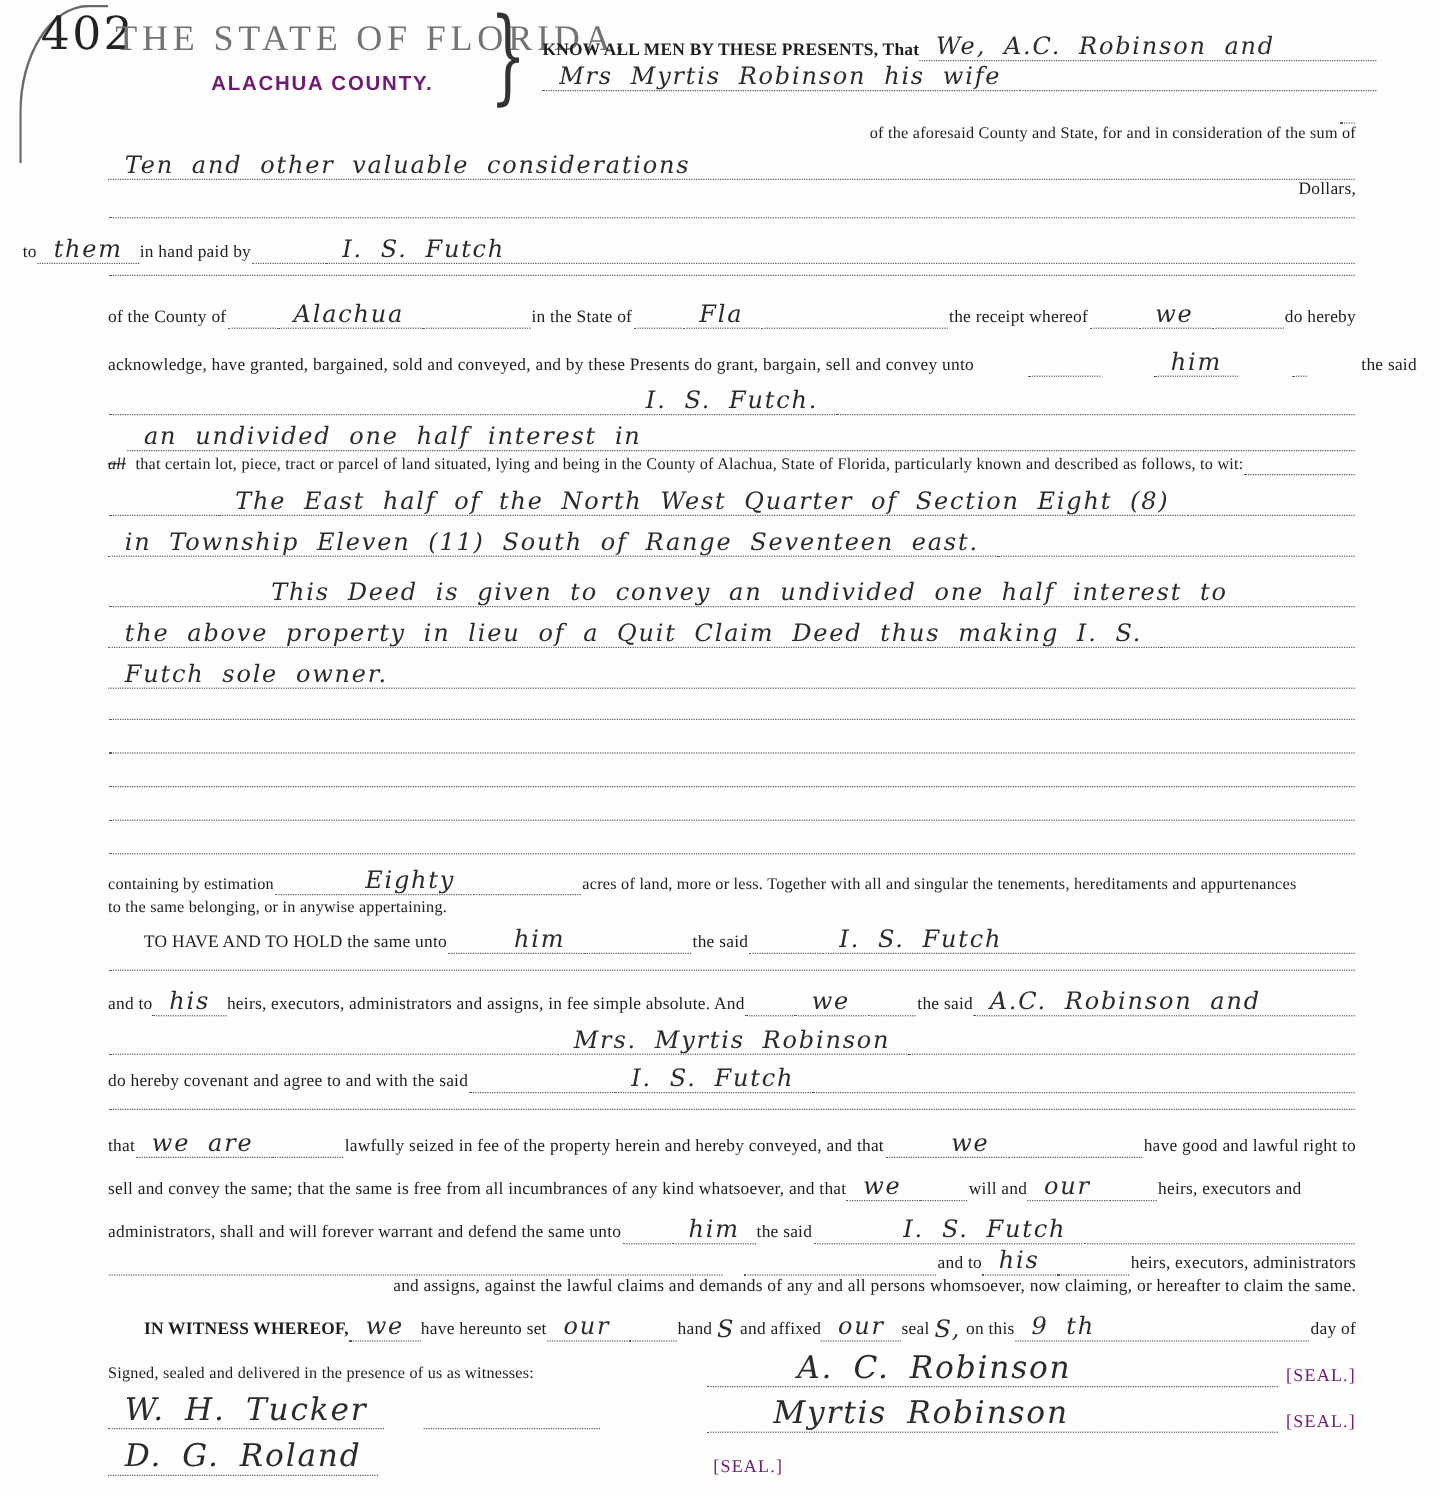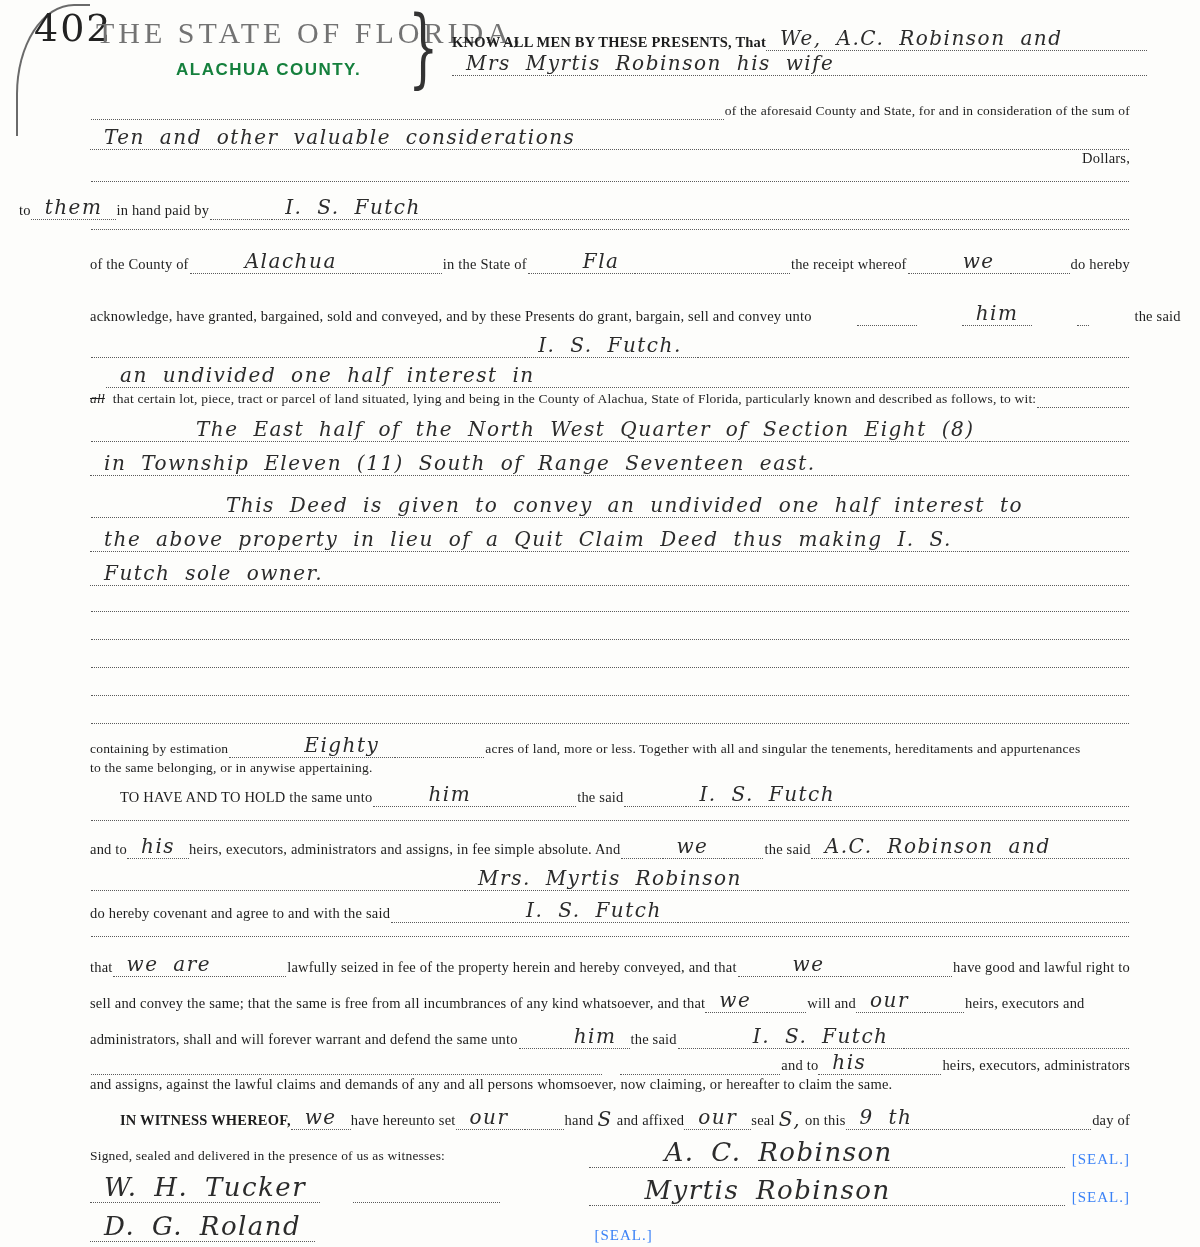--- a/index.html
+++ b/index.html
@@ -17,21 +17,21 @@
   .page-number{
     position:absolute;left:34px;top:6px;font-size:38px;letter-spacing:2px;
     font-family:"DejaVu Serif", serif;color:#222;
   }
   .state-title{
     position:absolute;left:96px;top:16px;font-size:30px;letter-spacing:4px;
     font-family:"Liberation Serif", serif;color:#737373;white-space:nowrap;
   }
   .county-title{
     position:absolute;left:176px;top:60px;font-size:17px;font-weight:bold;
-    letter-spacing:1.5px;font-family:"Liberation Sans", sans-serif;color:#15803d;
+    letter-spacing:1.5px;font-family:"Liberation Sans", sans-serif;color:#701a75;
   }
   .brace{
     position:absolute;left:396px;top:4px;font-size:86px;font-weight:100;line-height:1;
     transform:scaleX(.55);color:#333;font-family:"DejaVu Serif", serif;
   }
   .head-right{position:absolute;left:452px;top:28px;width:696px;}
   .head-row{display:flex;align-items:flex-end;}
   .printed{font-size:14.5px;letter-spacing:.2px;white-space:nowrap;color:#1d1d1d;}
   .printed.bold{font-weight:bold;}
   .printed.sm{font-size:13.5px;}
@@ -44,21 +44,21 @@
   .hw-u{border-bottom:1.5px dotted #5a5a5a;padding:0 14px 1px 14px;}
   .fill{flex:1 1 24px;border-bottom:1.5px dotted #5a5a5a;min-width:12px;margin:0 1px;}
   .fill.w40{flex:0 0 40px;} .fill.w60{flex:0 0 60px;} .fill.w90{flex:0 0 90px;}
   .fill.w120{flex:0 0 120px;} .fill.w160{flex:0 0 160px;}
   .content{position:absolute;top:96px;left:0;width:1200px;}
   .row{display:flex;align-items:flex-end;padding:0 70px 0 90px;}
   .row>.printed{padding-bottom:1px;}
   .blank{height:10px;}
   .strike{text-decoration:line-through;font-style:italic;}
   .gap8{width:8px;} .gap16{width:16px;} .gap30{width:30px;}
-  .seal{font-size:15px;letter-spacing:1px;white-space:nowrap;padding-left:6px;color:#3b82f6;text-align:center;}
+  .seal{font-size:15px;letter-spacing:1px;white-space:nowrap;padding-left:6px;color:#701a75;text-align:center;}
   .bottom{display:flex;padding:0 70px 0 90px;margin-top:4px;align-items:flex-start;}
   .bcol-left{flex:0 0 46%;}
   .bcol-right{flex:1 1 auto;padding-left:20px;}
   .sig-row{display:flex;align-items:flex-end;height:34px;margin-top:4px;}
   .wit-row{display:flex;align-items:flex-end;height:36px;margin-top:3px;width:86%;gap:32px;}
 </style>
 </head>
 <body>
 
 <div class="page">
@@ -75,21 +75,21 @@
       <span class="fill"></span>
     </div>
     <div class="head-row" style="margin-top:2px;">
       <span class="hw hw-u">Mrs Myrtis Robinson his wife</span>
       <span class="fill"></span>
     </div>
   </div>
 
   <div class="content">
 
-    <div class="row" style="margin-top:6px;height:18px;">
+    <div class="row" style="margin-top:6px;height:18px;flex-direction:column;">
       <span class="fill"></span>
       <span class="printed sm">of the aforesaid County and State, for and in consideration of the sum of</span>
     </div>
 
     <div class="row" style="height:30px;">
       <span class="hw hw-u">Ten and other valuable considerations</span>
       <span class="fill"></span>
     </div>
 
     <div class="row" style="height:18px;justify-content:flex-end;">
@@ -122,21 +122,21 @@
       <span class="fill w40"></span>
       <span class="hw hw-u">Fla</span>
       <span class="fill"></span>
       <span class="printed">the receipt whereof</span>
       <span class="fill w40"></span>
       <span class="hw hw-u">we</span>
       <span class="fill w60"></span>
       <span class="printed">do hereby</span>
     </div>
 
-    <div class="row" style="margin-top:26px;height:26px;gap:44px;">
+    <div class="row" style="margin-top:14px;height:26px;gap:44px;">
       <span class="printed">acknowledge, have granted, bargained, sold and conveyed, and by these Presents do grant, bargain, sell and convey unto</span>
       <span class="fill w60"></span>
       <span class="hw hw-u">him</span>
       <span class="fill"></span>
       <span class="printed">the said</span>
     </div>
 
     <div class="row" style="height:32px;">
       <span class="fill"></span>
       <span class="hw hw-u">I. S. Futch.</span>
@@ -286,21 +286,21 @@
     <div class="row" style="height:26px;">
       <span class="fill" style="flex:5 1 60px;"></span>
       <span class="gap16"></span>
       <span class="fill w160"></span>
       <span class="printed">and to</span>
       <span class="hw hw-u">his</span>
       <span class="fill w60"></span>
       <span class="printed">heirs, executors, administrators</span>
     </div>
 
-    <div class="row" style="height:19px;">
+    <div class="row" style="height:19px;justify-content:flex-end;">
       <span class="printed">and assigns, against the lawful claims and demands of any and all persons whomsoever, now claiming, or hereafter to claim the same.</span>
     </div>
 
     <div class="row" style="margin-top:6px;height:30px;">
       <span class="gap30"></span>
       <span class="printed bold">IN WITNESS WHEREOF,</span>
       <span class="hw hw-u sm">we</span>
       <span class="printed">have hereunto set</span>
       <span class="hw hw-u sm">our</span>
       <span class="fill w40"></span>

